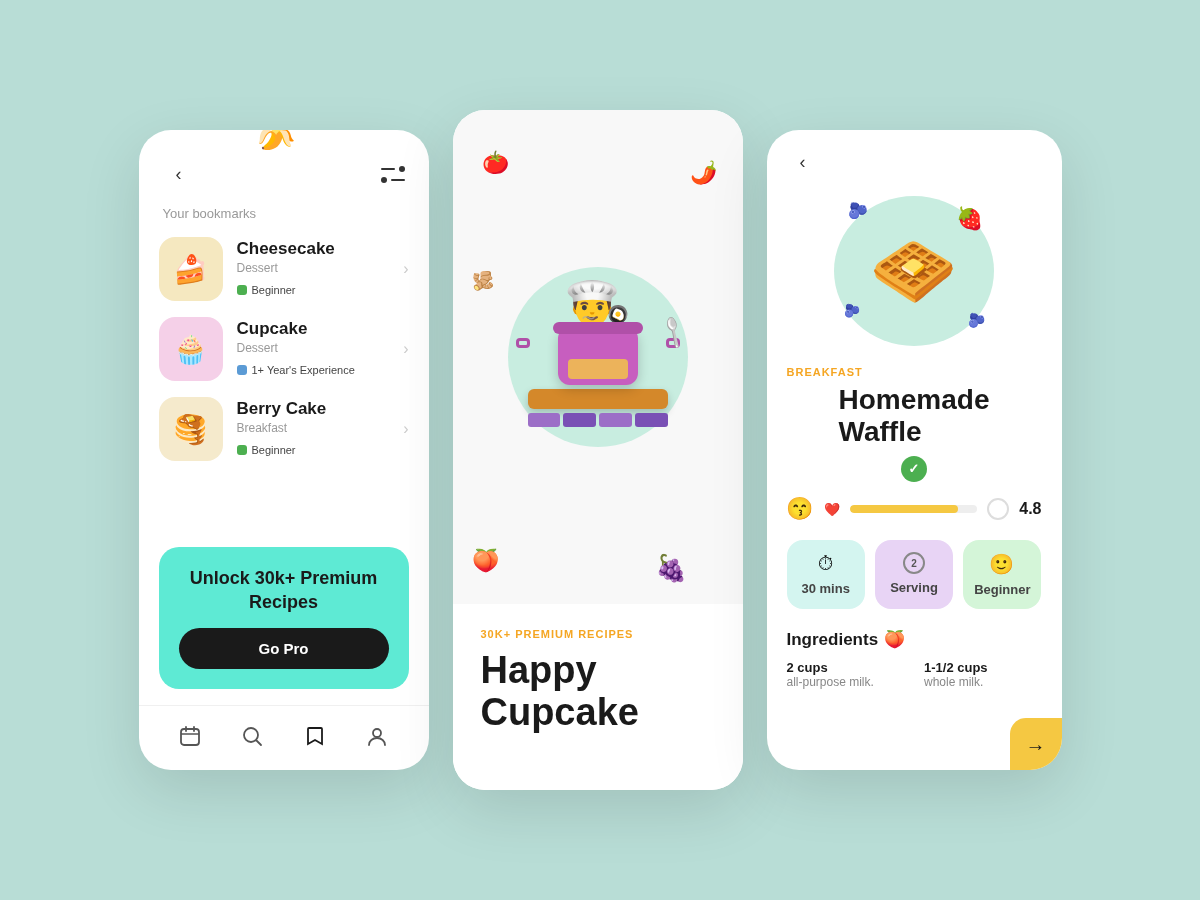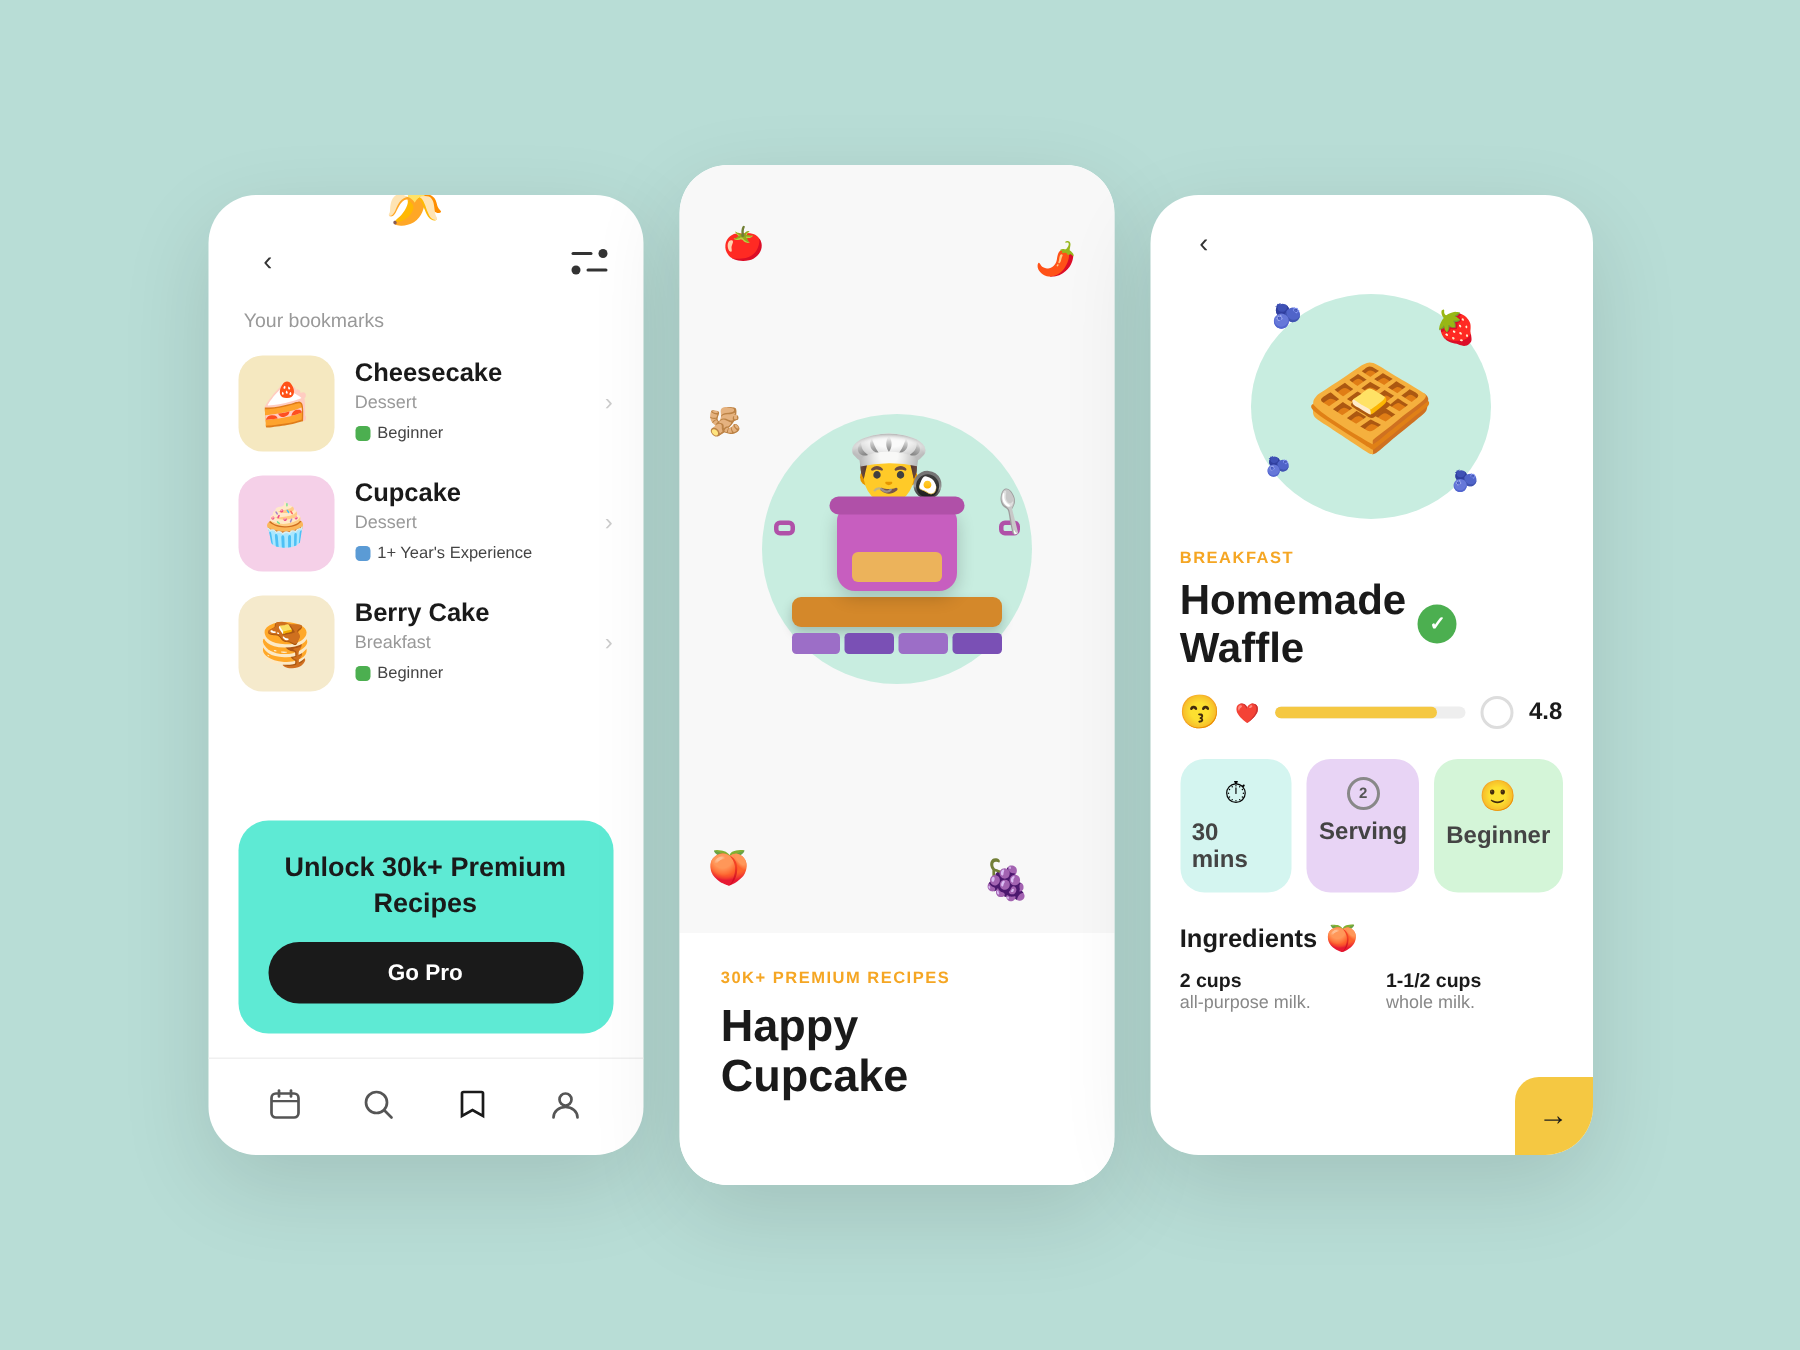--- a/index.html
+++ b/index.html
@@ -237,21 +237,21 @@
 
     .promo-label {
       font-size: 11px;
       font-weight: 700;
       color: #f5a623;
       letter-spacing: 1px;
       margin-bottom: 10px;
     }
 
     .hero-title {
-      font-size: 30px;
+      font-size: 38px;
       font-weight: 900;
       color: #1a1a1a;
       line-height: 1.1;
       margin-bottom: 24px;
     }
 
     .get-started-btn {
       background: #f5c842;
       border: none;
       border-radius: 30px;
@@ -301,20 +301,21 @@
 
     .recipe-title {
       font-size: 28px;
       font-weight: 900;
       color: #1a1a1a;
       line-height: 1.15;
       margin-bottom: 14px;
       display: flex;
       align-items: center;
       gap: 8px;
+      flex-direction: column;
     }
 
     .verified-icon {
       width: 26px;
       height: 26px;
       background: #4caf50;
       border-radius: 50%;
       display: inline-flex;
       align-items: center;
       justify-content: center;
@@ -381,21 +382,21 @@
 
     .info-card-cyan { background: #d4f5f0; }
     .info-card-purple { background: #e8d4f5; }
     .info-card-green { background: #d4f5d8; }
 
     .info-card-icon {
       font-size: 20px;
     }
 
     .info-card-label {
-      font-size: 16px;
+      font-size: 13px;
       font-weight: 600;
       color: #444;
     }
 
     .info-card-circle {
       width: 22px;
       height: 22px;
       border: 2px solid #888;
       border-radius: 50%;
       display: flex;

